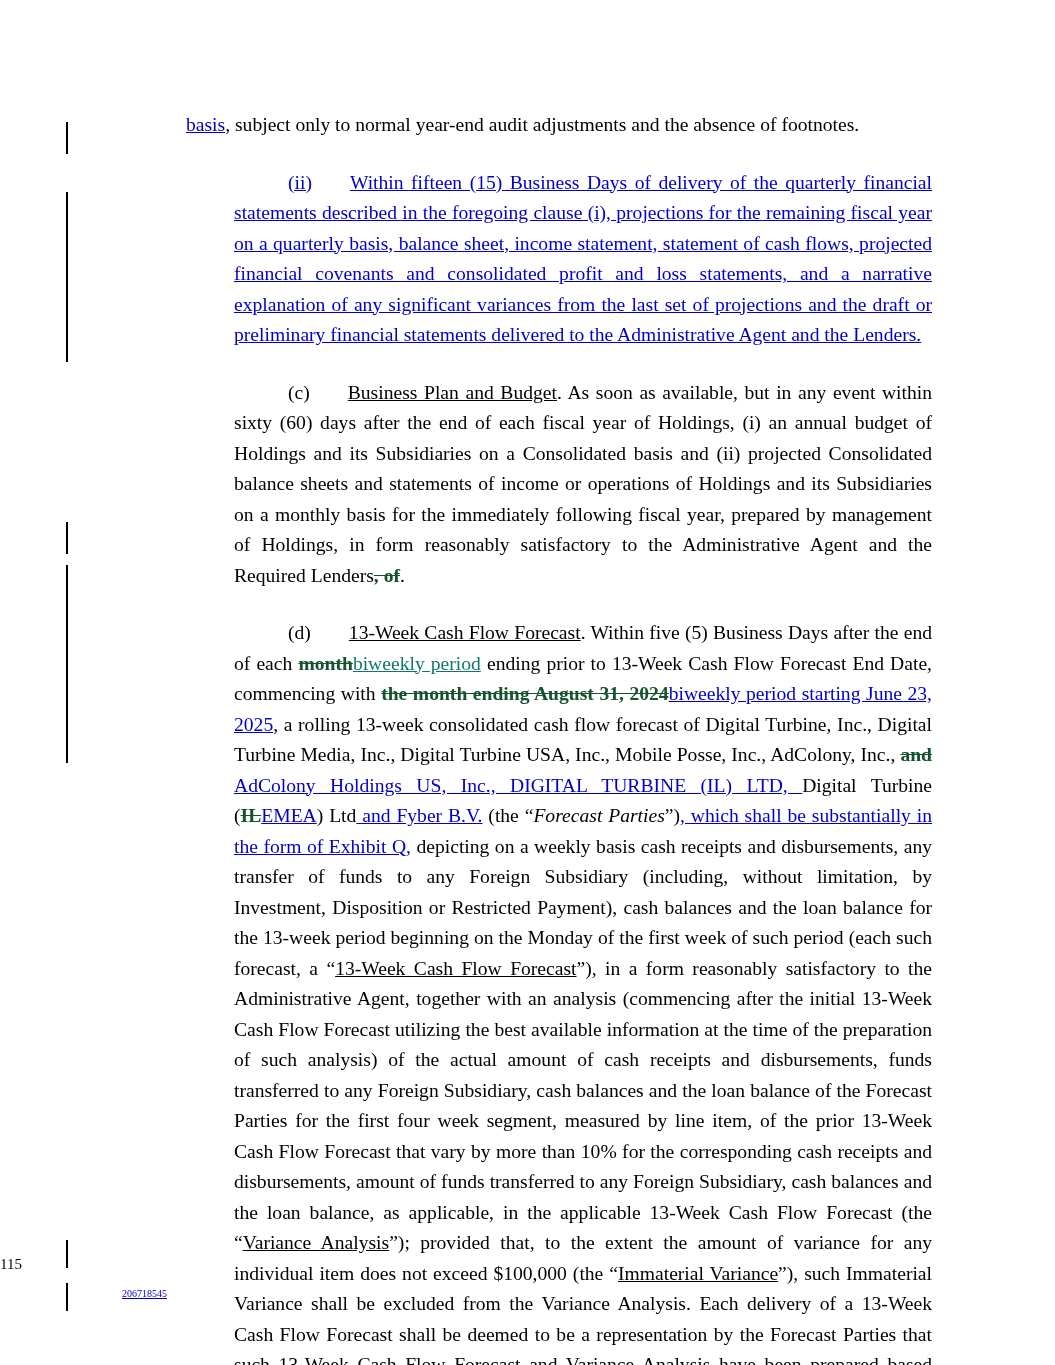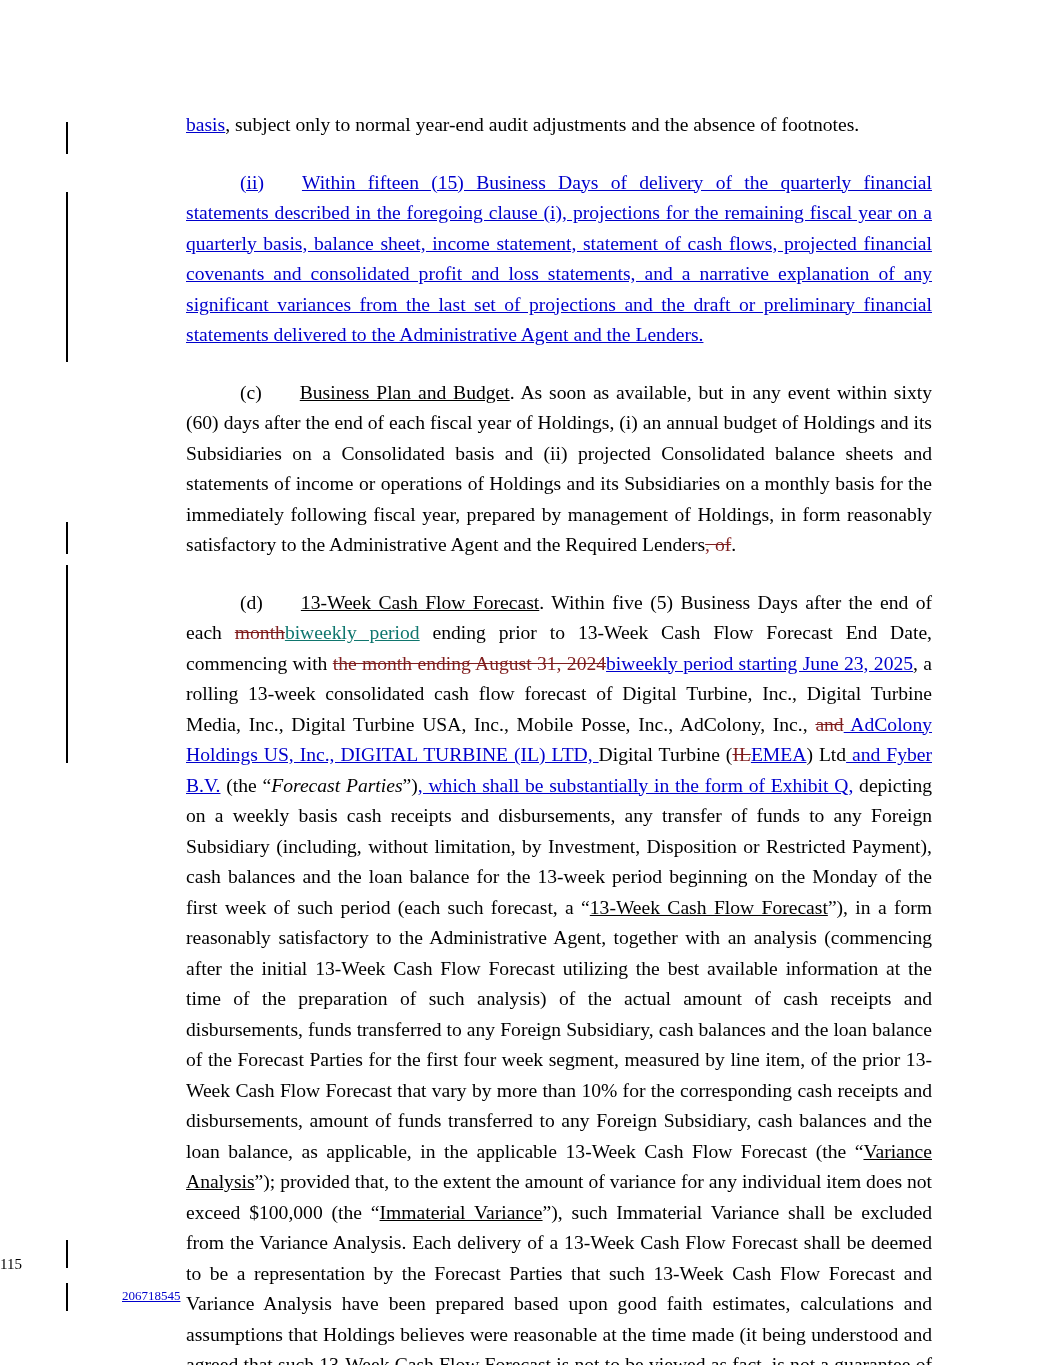--- a/index.html
+++ b/index.html
@@ -28,31 +28,32 @@
     width: 746px;
   }
   p {
     margin: 0 0 0 0;
     font-size: 19.6px;
     line-height: 30.5px;
     text-align: justify;
     text-justify: inter-word;
     hyphens: none;
   }
-  p.spaced { margin-top: 27px; }
+  p.spaced { margin-top: 27px; margin-left: 48px; }
   .indent { display: inline-block; width: 54px; }
   .indent-ii { display: inline-block; width: 54px; }
   .tabgap { display: inline-block; width: 38px; }
   .ins {
     color: #0000cc;
     text-decoration: underline;
   }
   .del {
-    color: #7f1d1d;
+    color: #14532d;
     text-decoration: line-through;
+    font-weight: bold;
   }
   .ins-red {
     color: #0f766e;
     text-decoration: underline;
   }
   u.plain { text-decoration: underline; font-family: Liberation Serif, serif; }
   i { font-style: italic; }
   .changebars {
     position: absolute;
     left: 0;
@@ -72,21 +73,21 @@
     left: 0;
     top: 1256px;
     width: 1055px;
     text-align: left;
     font-size: 15px;
   }
   .docid {
     position: absolute;
     left: 122px;
     top: 1288px;
-    font-size: 13px;
+    font-size: 10px;
     color: #0000cc;
     text-decoration: underline;
     font-family: "Liberation Serif", serif;
   }
 </style>
 </head>
 <body>
 
 <div class="page">
 

